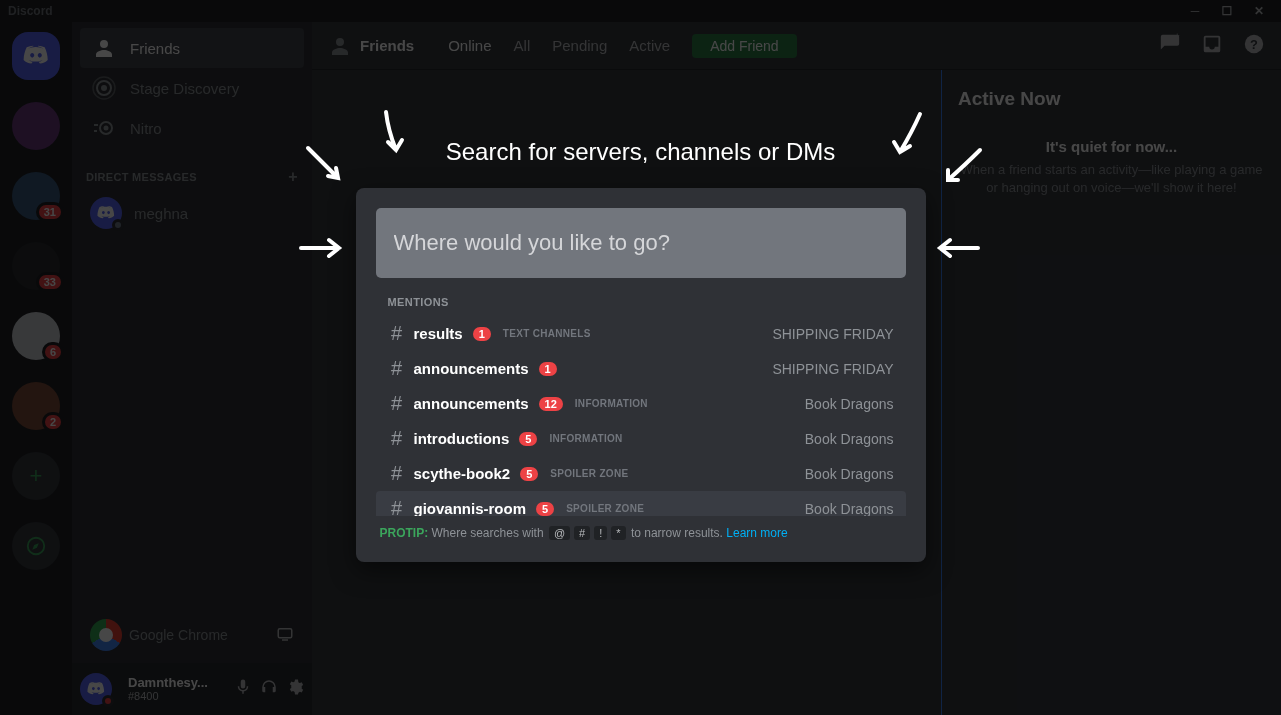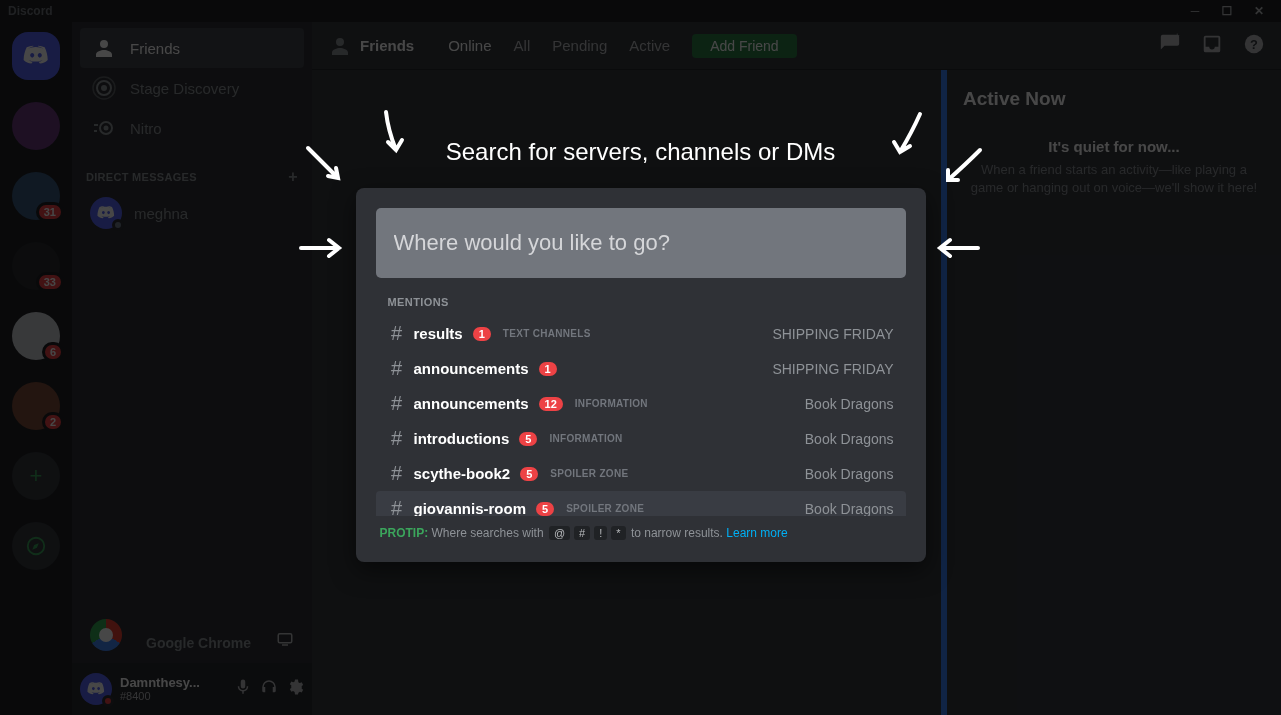--- a/index.html
+++ b/index.html
@@ -33,41 +33,41 @@
 .nav-section { padding: 6px 8px;}
 .nav-item { display:flex; align-items:center; gap:14px; padding:8px 12px; border-radius:4px; color:#8e9297; font-size:15px; font-weight:500; cursor:pointer;}
 .nav-item.active { background:#40444b; color:#fff;}
 .nav-item svg { width:24px; height:24px; }
 .dm-header { display:flex; justify-content:space-between; align-items:center; padding:14px 14px 4px; color:#8e9297; font-size:11px; font-weight:700; letter-spacing:.3px;}
 .dm-item { display:flex; align-items:center; gap:12px; padding:6px 10px; margin:1px 8px; border-radius:4px; color:#8e9297; font-size:15px; cursor:pointer;}
 .dm-avatar { width:32px; height:32px; border-radius:50%; background:#5865f2; display:flex; align-items:center; justify-content:center; position:relative;}
 .dm-avatar .status { position:absolute; bottom:-2px; right:-2px; width:12px; height:12px; border-radius:50%; background:#747f8d; border:3px solid #2f3136;}
 
 .sidebar-bottom { margin-top:auto; }
-.activity-item { display:flex; align-items:flex-end; gap:24px; padding:8px 10px; margin:4px 8px; color:#8e9297; font-size:14px; font-weight:700;}
+.activity-item { display:flex; align-items:center; gap:7px; padding:8px 10px; margin:4px 8px; color:#8e9297; font-size:14px; font-weight:400;}
 .chrome-icon { width:32px; height:32px; border-radius:50%; background: conic-gradient(#ea4335 0 120deg,#4285f4 120deg 240deg,#34a853 240deg 360deg); position:relative;}
 .chrome-icon::after{content:"";position:absolute;inset:9px;border-radius:50%;background:#fff;}
-.user-panel { height:52px; background:#292b2f; display:flex; align-items:center; padding:0 8px; gap:8px;}
+.user-panel { height:52px; background:#292b2f; display:flex; align-items:center; padding:0 8px; gap:16px;}
 .user-info { display:flex; flex-direction:column; line-height:1.1;}
 .user-name { color:#fff; font-size:13px; font-weight:600;}
 .user-disc { color:#b9bbbe; font-size:11px;}
 .user-icons { margin-left:auto; display:flex; gap:8px; color:#b9bbbe;}
 
 .main { flex:1; background:#36393f; display:flex; flex-direction:column;}
 .top-bar { height:48px; border-bottom:1px solid #26282c; display:flex; align-items:center; padding:0 16px; gap:20px;}
 .top-bar .title { display:flex; align-items:center; gap:8px; color:#fff; font-weight:700; font-size:15px;}
 .tabs { display:flex; gap:22px; margin-left:14px; align-items:center;}
 .tab { color:#b9bbbe; font-size:15px; cursor:pointer; font-weight:500;}
 .tab.active { color:#fff; }
 .add-friend-btn { background:#2d7d46; color:#fff; padding:4px 18px; border-radius:4px; font-size:14px; font-weight:500;}
 .top-right { margin-left:auto; display:flex; gap:20px; color:#b9bbbe;}
 
 .content { flex:1; display:flex; }
 .main-panel { flex:1; position:relative;}
-.right-panel { width:340px; border-left:6px solid #3b82f6; padding:18px 16px; }
+.right-panel { width:340px; border-left:1px solid #3b82f6; padding:18px 16px; }
 .right-panel h3 { color:#fff; font-size:19px; font-weight:800; margin-bottom:16px;}
 .quiet { text-align:center; color:#fff; font-weight:700; font-size:15px; margin-top:28px;}
 .quiet-sub { text-align:center; color:#8e9297; font-size:13px; margin-top:6px; line-height:1.4;}
 
 .dim-overlay { position:absolute; inset:0; background:rgba(0,0,0,0.72); }
 
 .quickswitcher-wrap { position:absolute; left:50%; top:138px; transform:translateX(-50%); z-index:10; width:570px;}
 .qs-title { color:#fff; font-size:24px; font-weight:500; text-align:center; margin-bottom:22px;}
 .qs-box { background:#2f3136; border-radius:8px; padding:20px 20px 22px; box-shadow:0 8px 24px rgba(0,0,0,.5);}
 .qs-input { width:100%; height:70px; background:#72767d; border:none; border-radius:5px; padding:0 18px; font-size:22px; color:#ccc; outline:none;}

